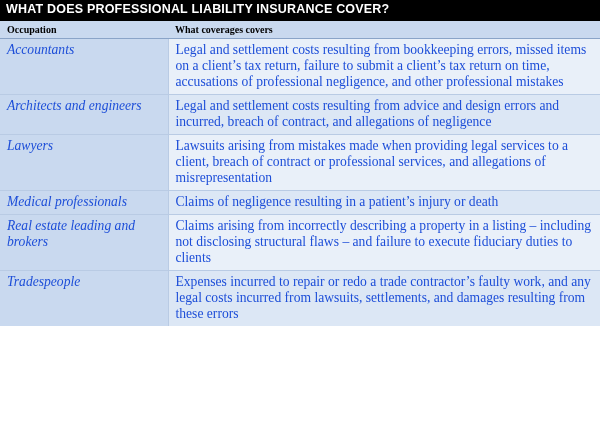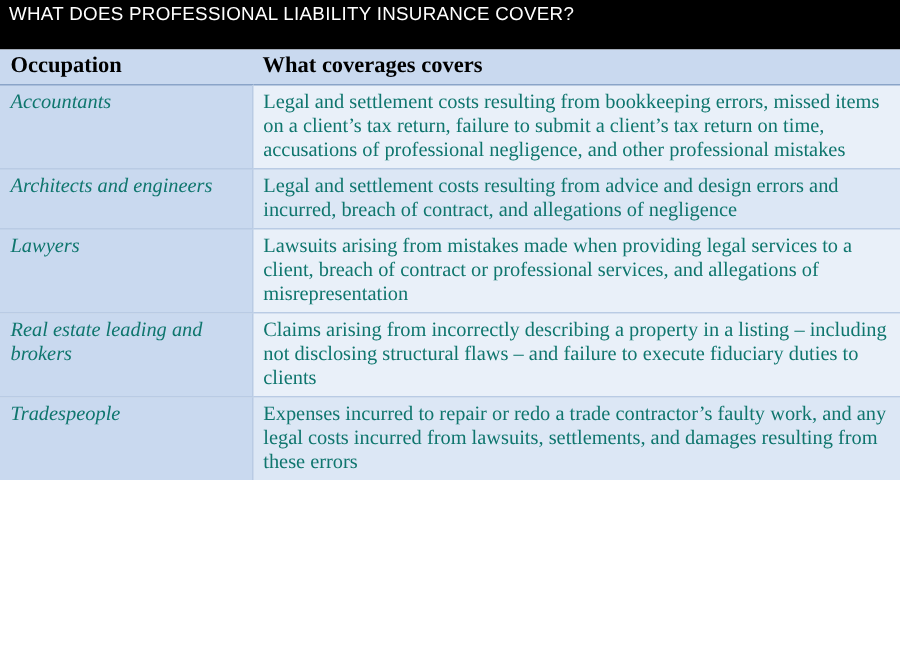--- a/index.html
+++ b/index.html
@@ -17,52 +17,52 @@
     width: 600px;
     height: 448px;
     box-sizing: border-box;
     background: #ffffff;
     position: relative;
   }
   .title-bar {
     background: #000000;
     color: #ffffff;
     font-family: "Liberation Sans", sans-serif;
-    font-weight: normal;
+    font-weight: bold;
     font-size: 12.5px;
     letter-spacing: 0.2px;
-    padding: 3px 6px 16px 6px;
+    padding: 3px 6px 4px 6px;
     line-height: 1.1;
     white-space: nowrap;
   }
   table.matrix {
     border-collapse: collapse;
     width: 600px;
     table-layout: fixed;
   }
   table.matrix col.c1 { width: 168px; }
   table.matrix col.c2 { width: 432px; }
 
   table.matrix th {
     background: #c9d9ef;
     font-family: "Liberation Serif", serif;
     font-weight: bold;
-    font-size: 15px;
+    font-size: 10px;
     text-align: left;
     padding: 3px 7px 3px 7px;
     border-bottom: 1px solid #8aa4c8;
     vertical-align: top;
     color: #000000;
   }
   table.matrix td {
     font-size: 13.6px;
     line-height: 1.18;
     padding: 3px 7px 4px 7px;
     vertical-align: top;
-    color: #0f766e;
+    color: #1d4ed8;
     border-bottom: 1px solid #b9cbe4;
   }
   table.matrix td.occ {
     background: #c9d9ef;
     font-style: italic;
     border-right: 1px solid #b9cbe4;
   }
   table.matrix td.cov {
     background: #e9f0f9;
   }
@@ -100,20 +100,24 @@
         <td class="cov">Legal and settlement costs resulting from bookkeeping errors, missed items on a client’s tax return, failure to submit a client’s tax return on time, accusations of professional negligence, and other professional mistakes</td>
       </tr>
       <tr class="alt">
         <td class="occ">Architects and engineers</td>
         <td class="cov">Legal and settlement costs resulting from advice and design errors and incurred, breach of contract, and allegations of negligence</td>
       </tr>
       <tr>
         <td class="occ">Lawyers</td>
         <td class="cov">Lawsuits arising from mistakes made when providing legal services to a client, breach of contract or professional services, and allegations of misrepresentation</td>
       </tr>
+      <tr class="alt">
+        <td class="occ">Medical professionals</td>
+        <td class="cov">Claims of negligence resulting in a patient’s injury or death</td>
+      </tr>
       <tr>
         <td class="occ">Real estate leading and brokers</td>
         <td class="cov">Claims arising from incorrectly describing a property in a listing – including not disclosing structural flaws – and failure to execute fiduciary duties to clients</td>
       </tr>
       <tr class="alt">
         <td class="occ">Tradespeople</td>
         <td class="cov">Expenses incurred to repair or redo a trade contractor’s faulty work, and any legal costs incurred from lawsuits, settlements, and damages resulting from these errors</td>
       </tr>
     </tbody>
   </table>

